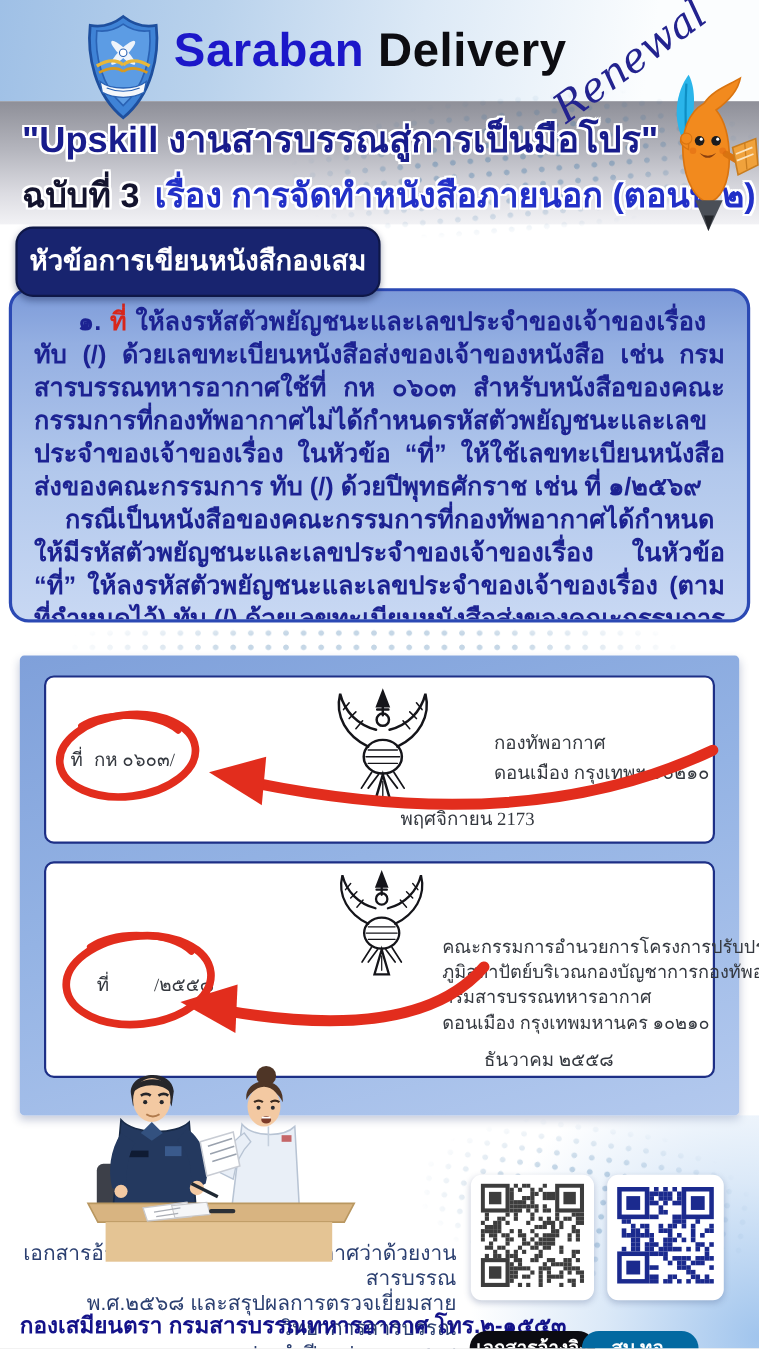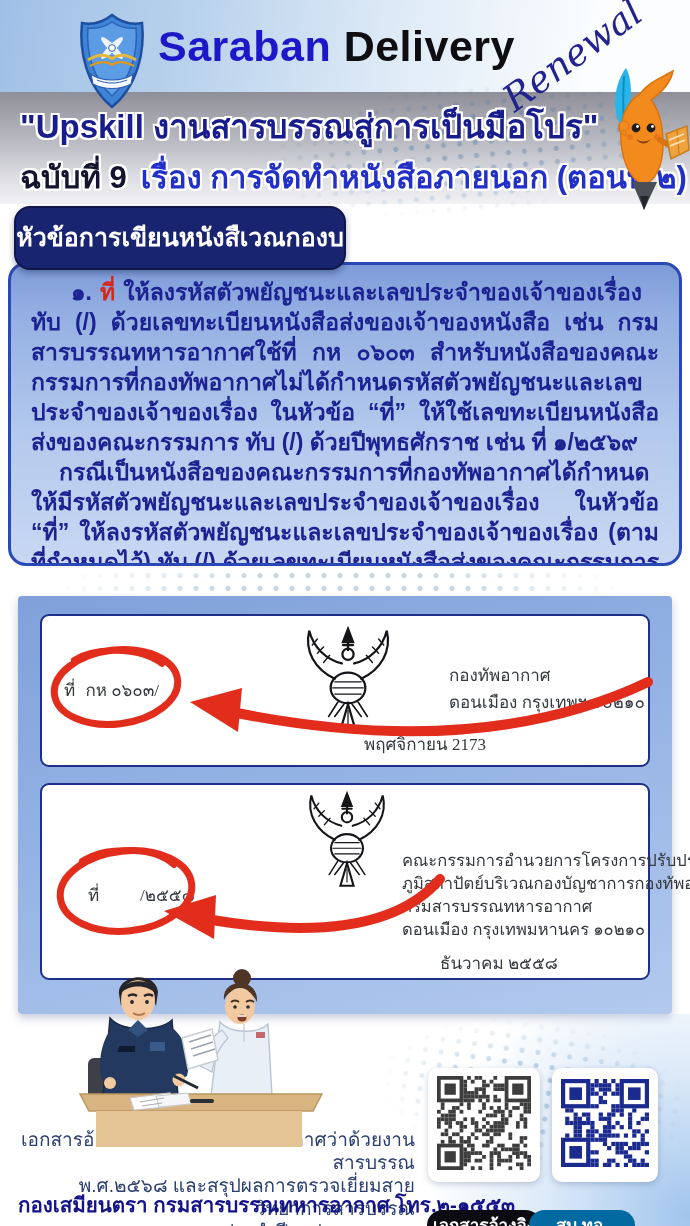--- a/index.html
+++ b/index.html
@@ -195,24 +195,24 @@
         <circle cx="61" cy="71" r="3" fill="#e06a12" opacity=".55"></circle>
       <path d="M36 116 L61 116 L48 144 Z" fill="#4a4f57"></path>
       <path d="M44 130 L53 130 L48 144 Z" fill="#23262b"></path>
     </svg>
   </span>
 
   <div class="abs banner"></div>
   <div class="abs dots dots-banner"></div>
   <div class="abs banner-line1 outline">"Upskill งานสารบรรณสู่การเป็นมือโปร"</div>
   <div class="abs banner-line2 outline">
-    <span class="ed-prefix">ฉบับที่ 9</span><span class="ed-subject">เรื่อง  การจัดทำหนังสือภายนอก (ตอนที่ ๒)</span>
+    <span class="ed-prefix">ฉบับที่ 3</span><span class="ed-subject">เรื่อง  การจัดทำหนังสือภายนอก (ตอนที่ ๒)</span>
   </div>
 
-  <div class="abs topic-heading">หัวข้อการเขียนหนังสืเวณกองบ</div>
+  <div class="abs topic-heading">หัวข้อการเขียนหนังสืกองเสม</div>
   <div class="abs content-box">
     <p class="para p1"><span class="num">๑.</span><span class="kw">ที่</span><span>ให้ลงรหัสตัวพยัญชนะและเลขประจำของเจ้าของเรื่อง ทับ (/) ด้วยเลขทะเบียนหนังสือส่งของเจ้าของหนังสือ เช่น กรมสารบรรณทหารอากาศใช้ที่ กห ๐๖๐๓ สำหรับหนังสือของคณะกรรมการที่กองทัพอากาศไม่ได้กำหนดรหัสตัวพยัญชนะและเลขประจำของเจ้าของเรื่อง ในหัวข้อ “ที่” ให้ใช้เลขทะเบียนหนังสือส่งของคณะกรรมการ ทับ (/) ด้วยปีพุทธศักราช เช่น ที่ ๑/๒๕๖๙</span></p>
     <p class="para p2">กรณีเป็นหนังสือของคณะกรรมการที่กองทัพอากาศได้กำหนดให้มีรหัสตัวพยัญชนะและเลขประจำของเจ้าของเรื่อง ในหัวข้อ “ที่” ให้ลงรหัสตัวพยัญชนะและเลขประจำของเจ้าของเรื่อง (ตามที่กำหนดไว้) ทับ (/) ด้วยเลขทะเบียนหนังสือส่งของคณะกรรมการ เช่น คณะกรรมการความร่วมมือด้านความมั่นคงกองทัพอากาศ ใช้ “ที่ กห ๐๖๔๙”</p>
   </div>
 
   <div class="abs dots dots-mid"></div>
 
   <div class="abs examples">
 
     <div class="doc-card doc1">

